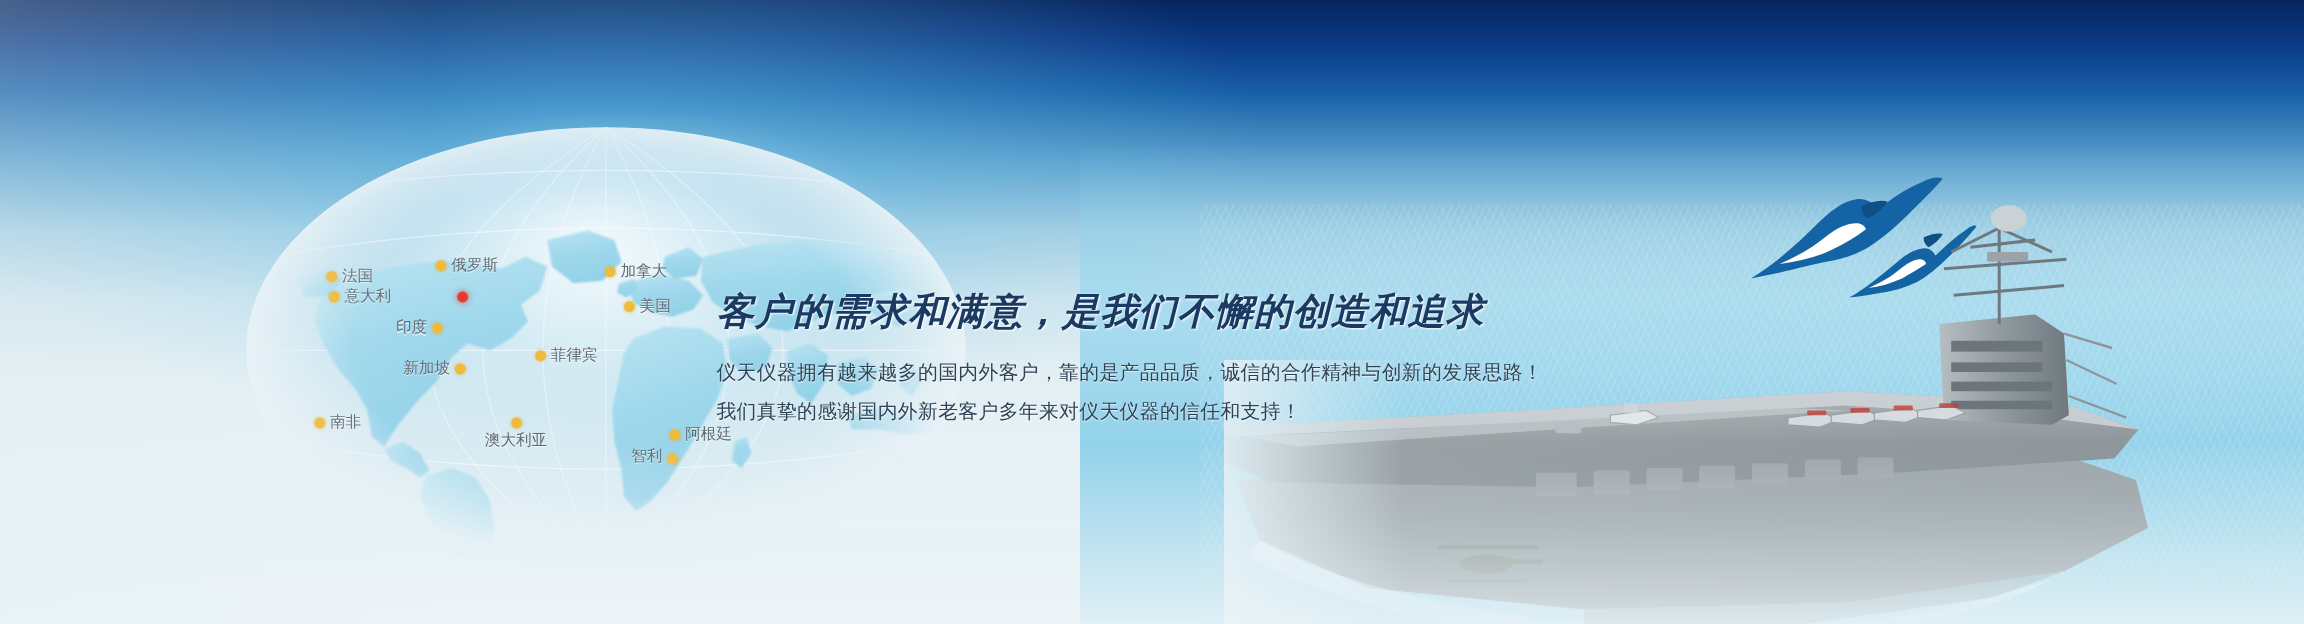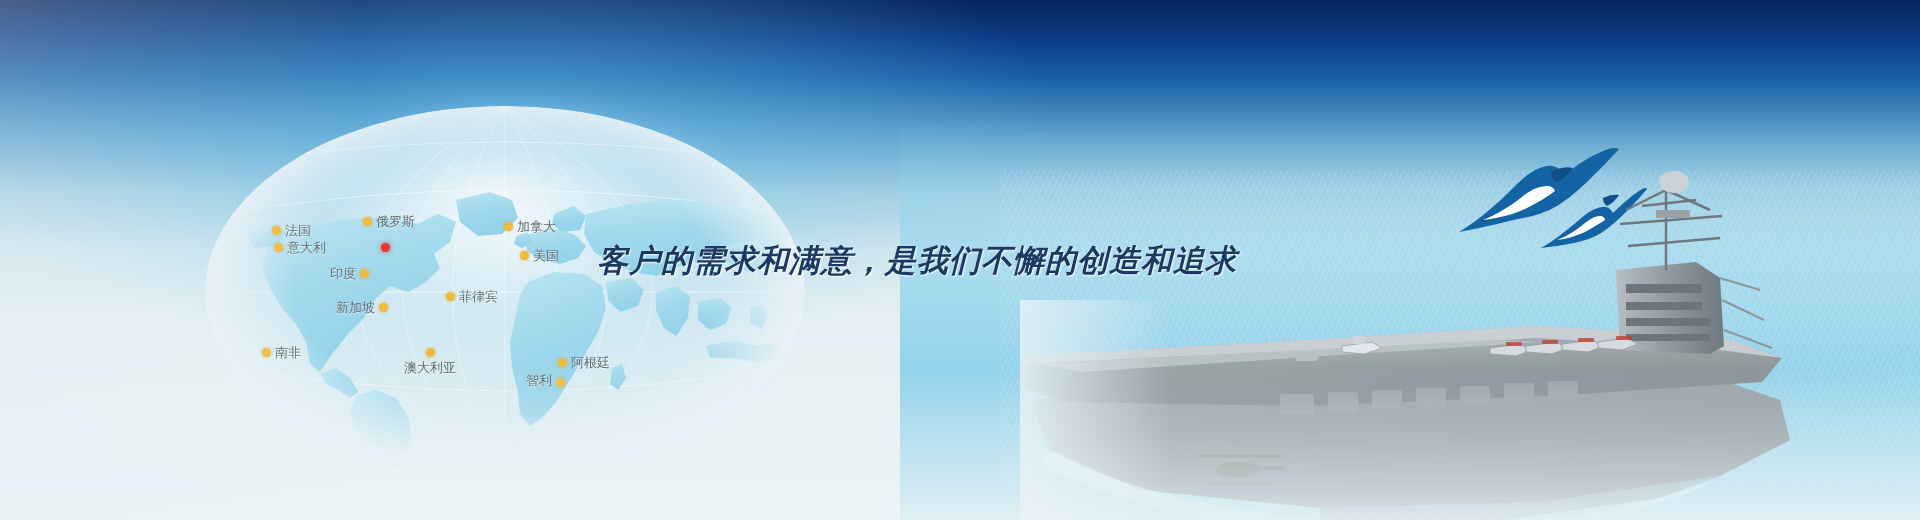--- a/index.html
+++ b/index.html
@@ -435,15 +435,17 @@
              C620,372 470,392 330,386 C190,380 80,348 20,314 Z" fill="url(#foamG)"></path>
 
     <rect x="0" y="150" width="150" height="230" fill="url(#leftHaze)"></rect>
   </svg>
 
   <div class="haze-bottom"></div>
   <div class="haze-left"></div>
 
   <div class="copy">
     <h1 class="headline">客户的需求和满意，是我们不懈的创造和追求</h1>
+    <p class="subline">仪天仪器拥有越来越多的国内外客户，靠的是产品品质，诚信的合作精神与创新的发展思路！</p>
+    <p class="subline">我们真挚的感谢国内外新老客户多年来对仪天仪器的信任和支持！</p>
   </div>
 
 </div>
 
 </body></html>

